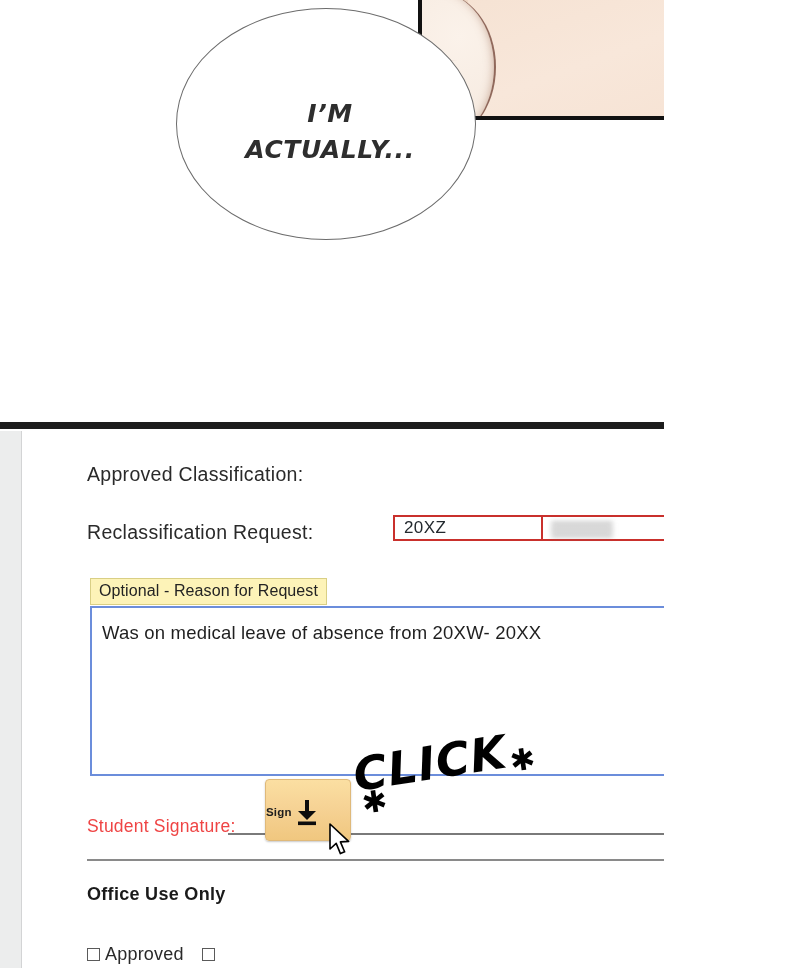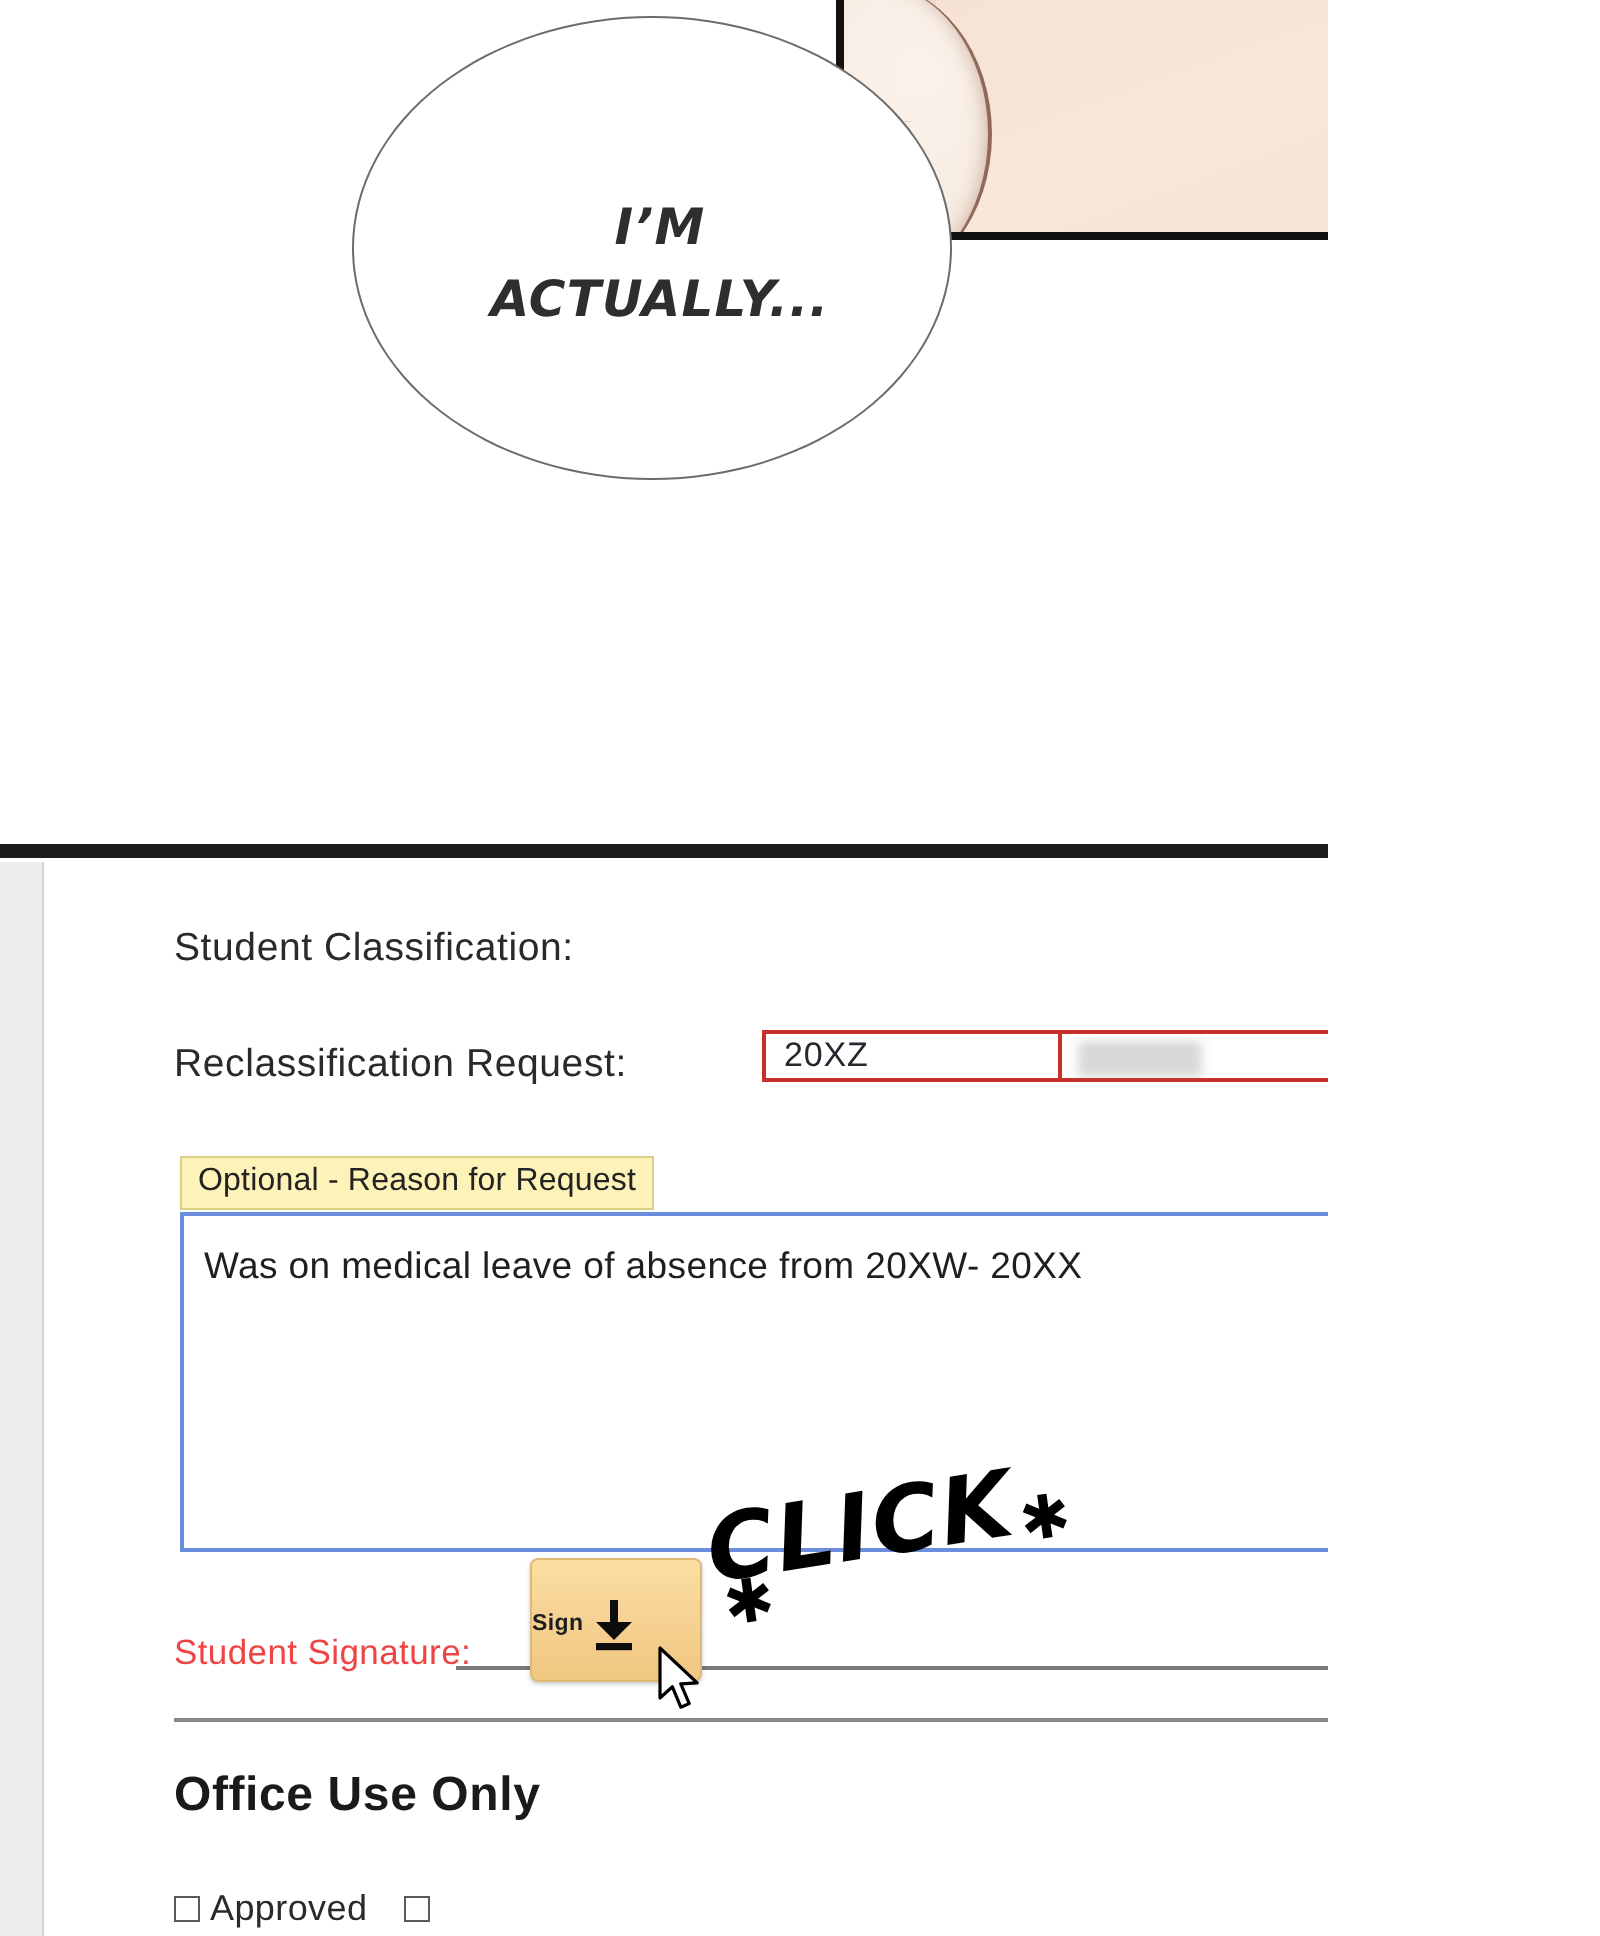--- a/index.html
+++ b/index.html
@@ -344,21 +344,21 @@
   }
   #sparkle-left { left: 4px; top: 36px; transform: rotate(-8deg); }
   #sparkle-right { left: 152px; top: -6px; transform: rotate(-8deg); }
 
   
   #office-heading {
     position: absolute;
     left: 64px; top: 453px;
     font-family: "Liberation Sans", sans-serif;
     font-weight: bold;
-    font-size: 24px;
+    font-size: 18px;
     color: #1a1a1a;
     letter-spacing: 0.3px;
     white-space: nowrap;
   }
   #office-options {
     position: absolute;
     left: 64px; top: 513px;
     display: flex;
     gap: 18px;
   }
@@ -405,27 +405,27 @@
   <div id="section-divider"></div>
   <div id="section-divider-under"></div>
 
   <div id="pdf-region">
 
     <div id="viewer-gutter"></div>
 
     <div id="page-sheet">
 
       <div class="form-row" style="left:64px; top:32px;">
-        <span class="field-label">Student Classification:</span>
+        <span class="field-label">Approved Classification:</span>
       </div>
 
       <div class="form-row" style="left:64px; top:90px;">
         <span class="field-label">Reclassification Request:</span>
       </div>
-      <div class="combo" style="left:358px; top:84px;">
+      <div class="combo" style="left:370px; top:84px;">
         <div class="combo-text">20XZ</div>
         <div class="combo-select">
           <div class="blur-value"></div>
           <span class="chevron">
             <svg viewBox="0 0 11 7" width="11" height="7" aria-hidden="true">
               <path d="M1 1 L5.5 5.6 L10 1" fill="none" stroke="#555b60" stroke-width="1.6" stroke-linecap="round" stroke-linejoin="round"></path>
             </svg>
           </span>
         </div>
       </div>

